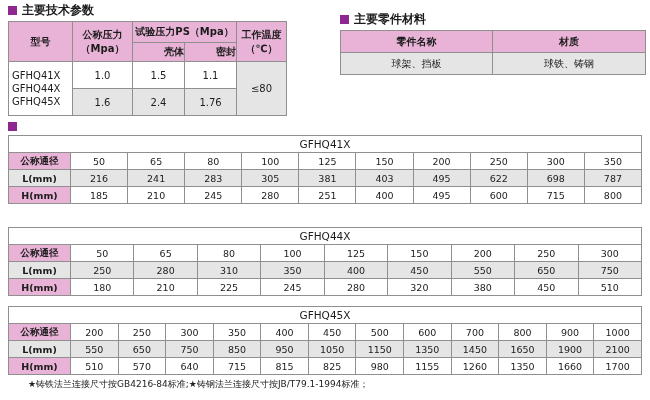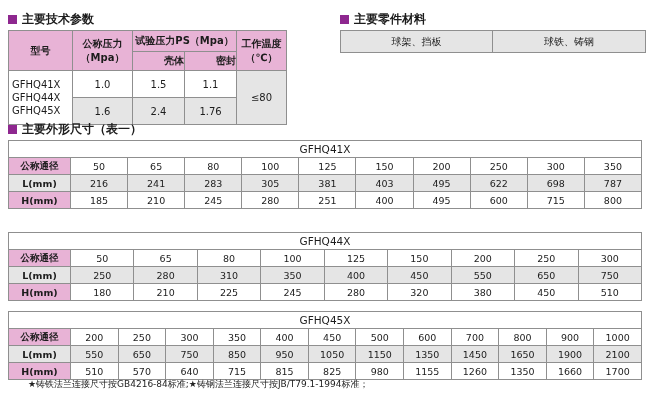--- a/index.html
+++ b/index.html
@@ -19,21 +19,21 @@
     display:flex;align-items:center;gap:5px;
     font-size:12px;font-weight:bold;line-height:14px;white-space:nowrap;
   }
   .sq{width:9px;height:9px;background:var(--purple);display:inline-block;flex:0 0 auto;}
 
   table{border-collapse:collapse;table-layout:fixed;}
   td{border:1px solid var(--border);text-align:center;vertical-align:middle;
      padding:0;overflow:hidden;white-space:nowrap;}
 
   
-  .panel-tl{position:absolute;left:8px;top:12px;width:280px;}
+  .panel-tl{position:absolute;left:8px;top:3px;width:280px;}
   .t-params{width:278px;margin-top:4px;font-size:10px;}
   .t-params tr.hdr1 td{height:20px;}
   .t-params tr.hdr2 td{height:18px;text-align:right;}
   .t-params tr.data td{height:26px;}
   .t-params td.pink{background:var(--pink);font-weight:bold;}
   .t-params td.gray{background:var(--gray);}
   .t-params td.model-cell{text-align:left;padding-left:3px;line-height:13px;background:#fff;}
   .t-params tr.data2 td{background:var(--gray);}
 
   
@@ -114,32 +114,35 @@
   <div class="section-title">
     <span class="sq"></span>
     <span>主要零件材料</span>
   </div>
   <table class="t-mat">
     <colgroup>
         <col style="width:152px">
         <col style="width:153px">
       </colgroup>
     <tbody>
+        <tr class="hdr">
+      <td>零件名称</td>
+      <td>材质</td>
+    </tr>
     <tr class="gray">
       <td>球架、挡板</td>
       <td>球铁、铸钢</td>
     </tr>
   </tbody>
     </table>
 </div>
 
 <div class="panel-bottom">
   <div class="section-title">
     <span class="sq"></span>
-    <span>主要外形尺寸（表一）</span>
   </div>
   <div id="dim-tables">
       <table class="dim dim-41">
         <colgroup>
           <col style="width: 62px;">
           <col>
           <col>
           <col>
           <col>
           <col>

